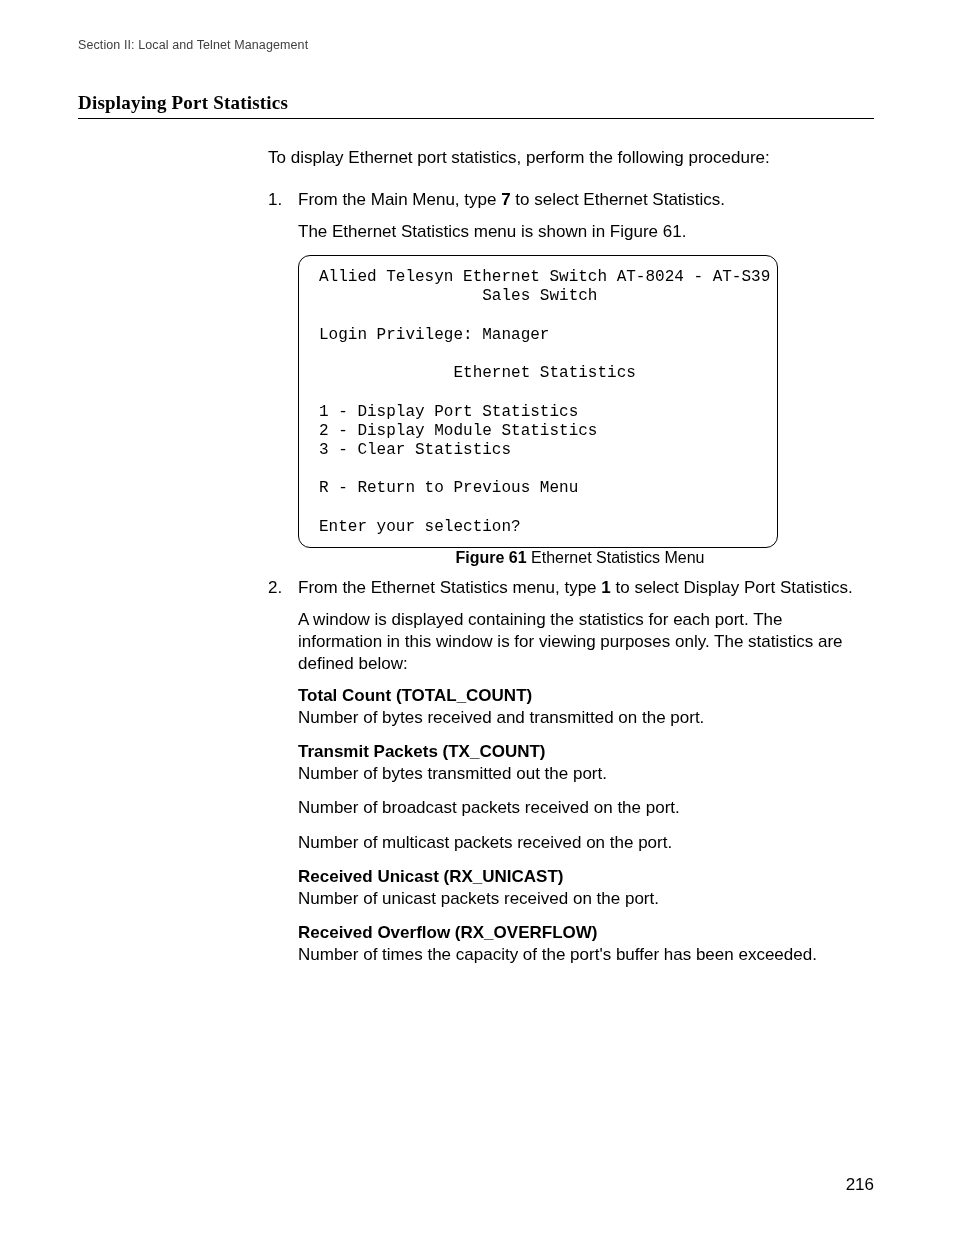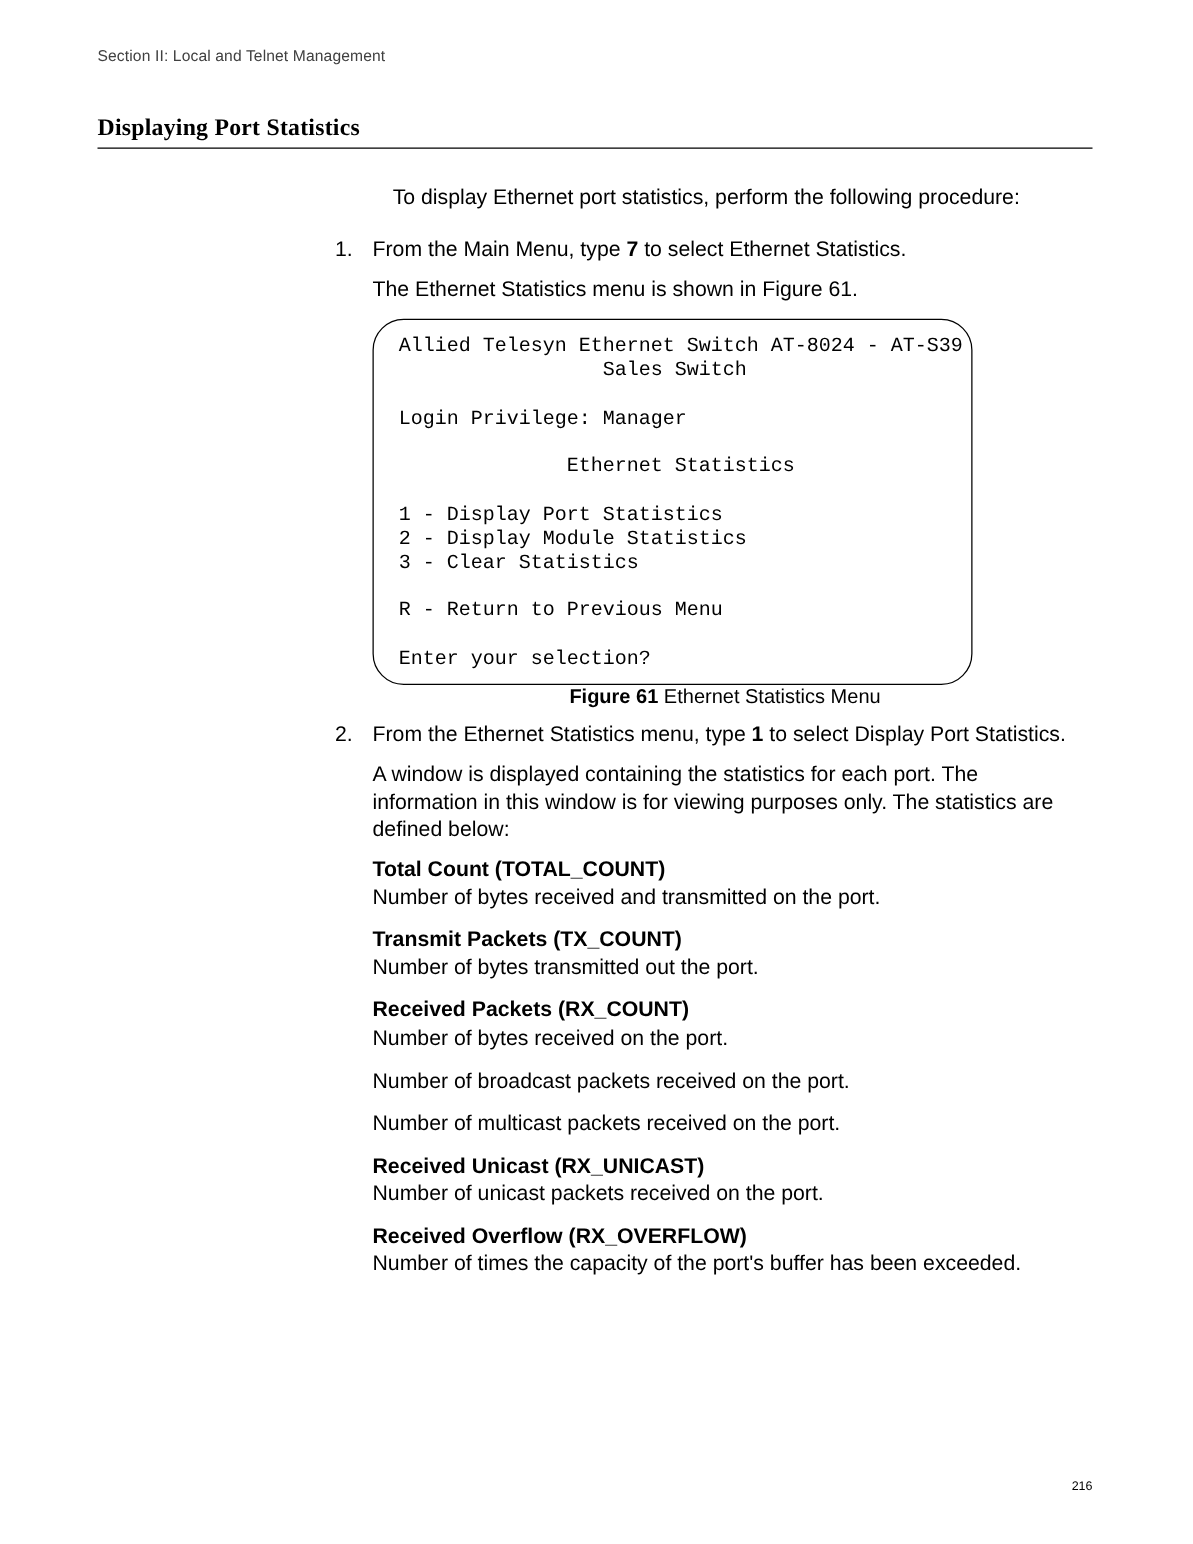--- a/index.html
+++ b/index.html
@@ -34,21 +34,21 @@
     border: 0;
     border-top: 1.5px solid #000;
     margin: 0 0 28px 0;
   }
   .body-col {
     margin-left: 190px;
     margin-right: 12px;
     font-size: 17px;
     line-height: 1.30;
   }
-  .intro { margin: 16px 0 20px 0; text-align: center; }
+  .intro { margin: 16px 0 20px 0; }
   .ol {
     list-style: none;
     padding: 0;
     margin: 0;
   }
   .li {
     position: relative;
     padding-left: 30px;
     margin-bottom: 8px;
   }
@@ -56,21 +56,21 @@
     position: absolute;
     left: 0;
     top: 0;
   }
   .li p { margin: 0 0 10px 0; }
   .li p:last-child { margin-bottom: 0; }
 
   .menu-box {
     position: relative;
     border: 1.5px solid #000;
-    border-radius: 25px;
+    border-radius: 12px;
     padding: 12px 20px 10px 20px;
     margin: 12px 0 0 0;
     width: 480px;
     box-sizing: border-box;
     font-family: "Courier New", Courier, monospace;
     font-size: 16px;
     line-height: 1.20;
     white-space: pre;
   }
   .fig-caption {
@@ -82,21 +82,21 @@
 
   .defs { margin-top: 10px; }
   .def-block { margin: 0 0 12px 0; }
   .def-term { font-weight: 700; display: block; }
   .def-body { }
 
   .page-number {
     position: absolute;
     bottom: 40px;
     right: 80px;
-    font-size: 10px;
+    font-size: 17px;
   }
   b.inline { font-weight: 700; }
 </style>
 </head>
 <body>
 
 <div class="page">
 
   <div class="running-head">Section II: Local and Telnet Management</div>
 
@@ -146,24 +146,20 @@
         <div class="defs">
           <div class="def-block">
             <span class="def-term">Total Count (TOTAL_COUNT)</span>
             <span class="def-body">Number of bytes received and transmitted on the port.</span>
           </div>
           <div class="def-block">
             <span class="def-term">Transmit Packets (TX_COUNT)</span>
             <span class="def-body">Number of bytes transmitted out the port.</span>
           </div>
           <div class="def-block">
-            <span class="def-term">Received Packets (RX_COUNT)</span>
-            <span class="def-body">Number of bytes received on the port.</span>
-          </div>
-          <div class="def-block">
             <span class="def-body">Number of broadcast packets received on the port.</span>
           </div>
           <div class="def-block">
             <span class="def-body">Number of multicast packets received on the port.</span>
           </div>
           <div class="def-block">
             <span class="def-term">Received Unicast (RX_UNICAST)</span>
             <span class="def-body">Number of unicast packets received on the port.</span>
           </div>
           <div class="def-block">

